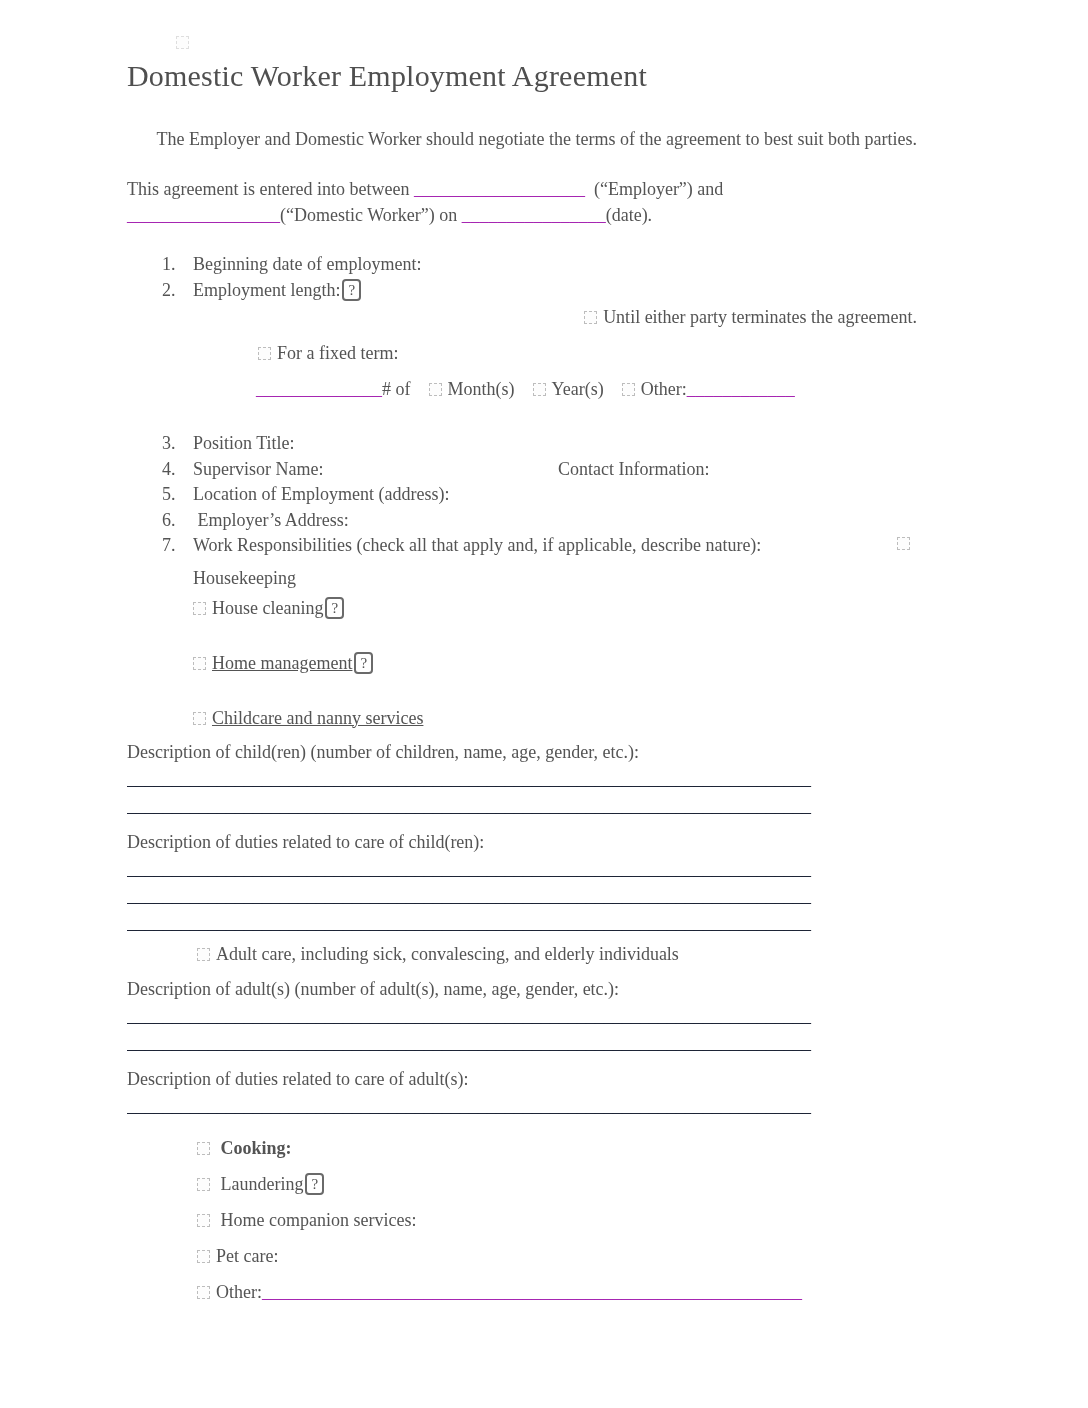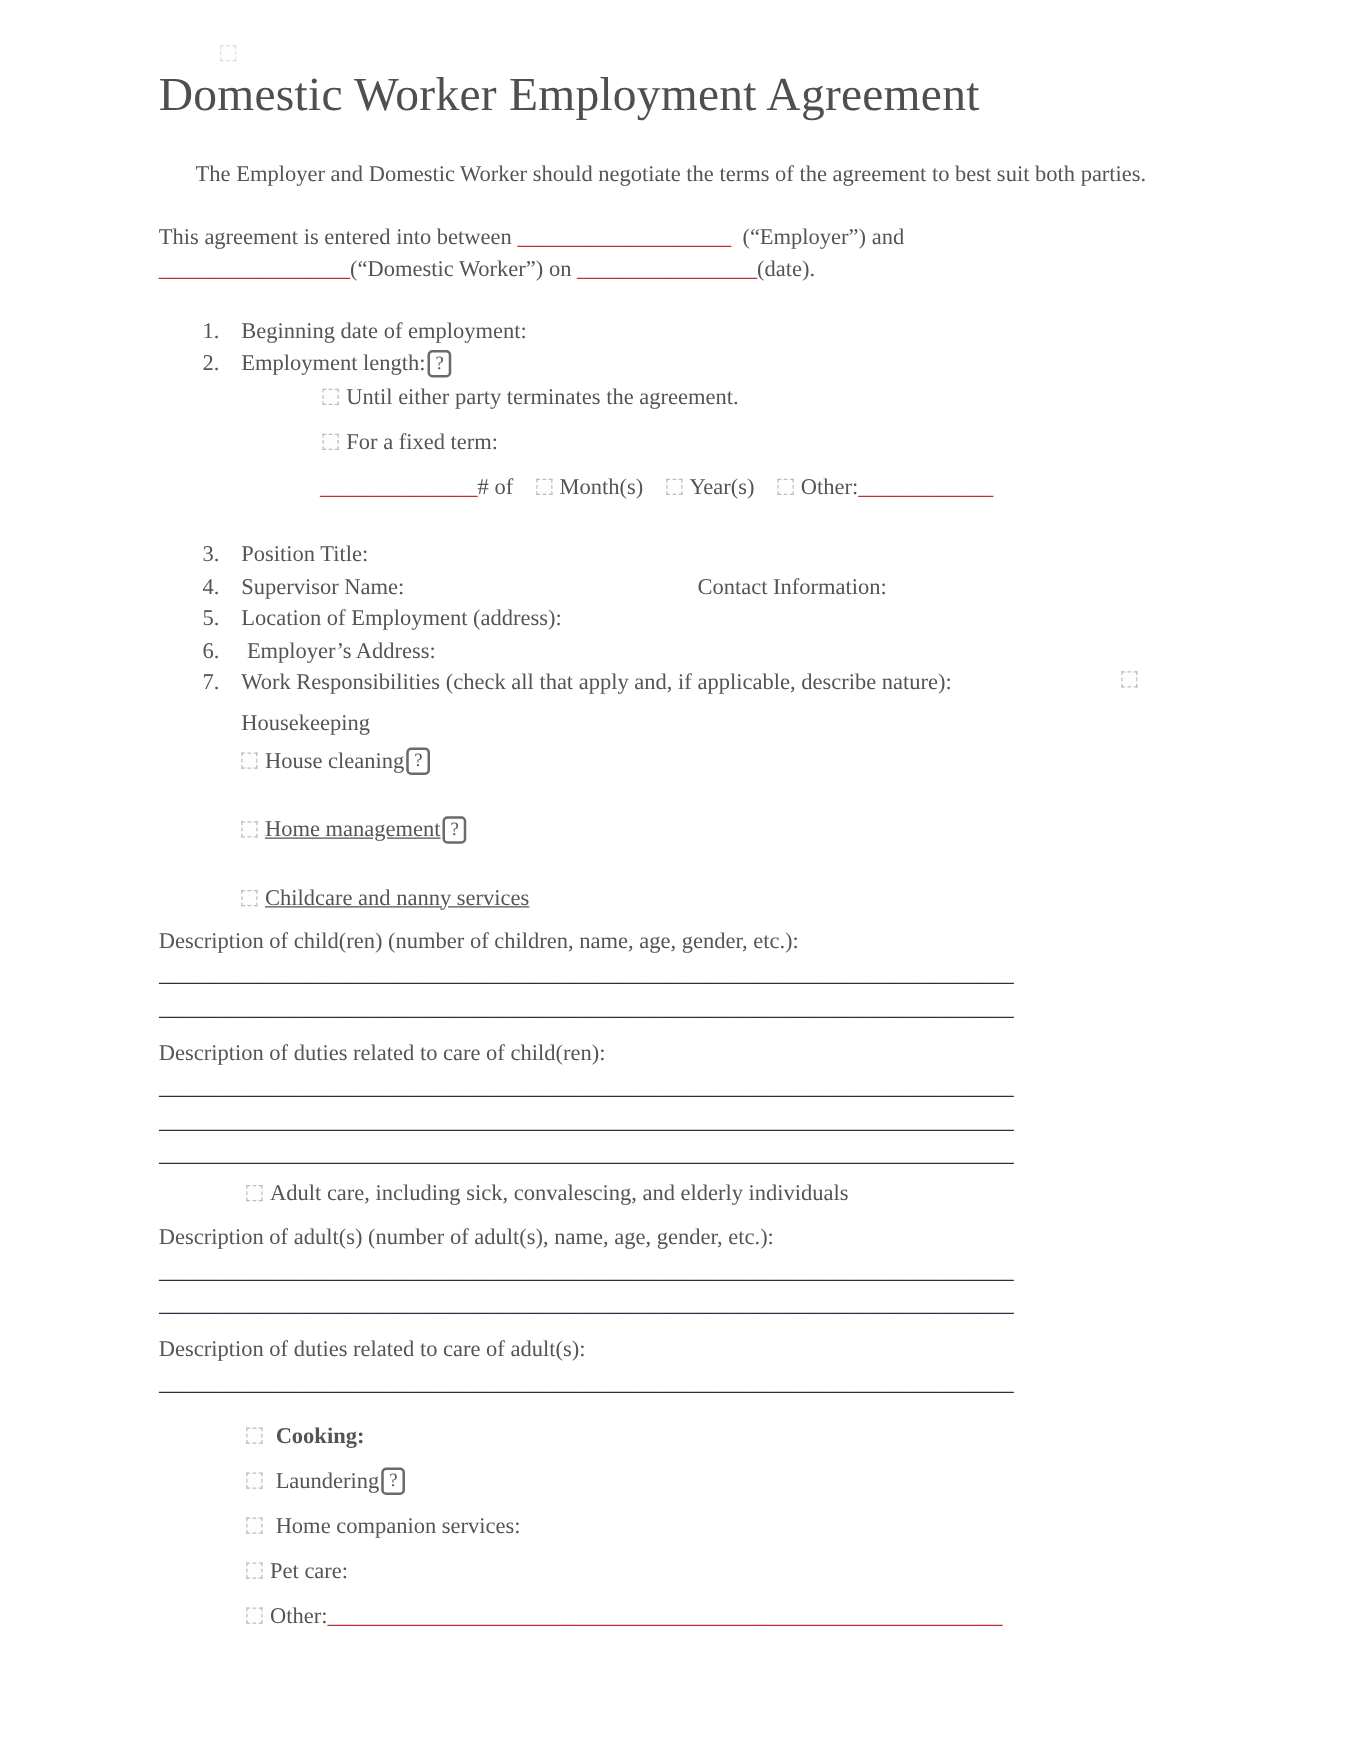--- a/index.html
+++ b/index.html
@@ -3,42 +3,42 @@
 <meta charset="utf-8">
 <style>
   html,body{margin:0;padding:0;}
   body{
     width:1088px;height:1408px;background:#ffffff;
     font-family:"Liberation Serif","DejaVu Serif",serif;
     color:#545454;font-size:18px;position:relative;
   }
   .page{position:absolute;inset:0;}
   .content{position:absolute;left:127px;top:56px;width:790px;}
-  h1{font-size:38px;font-weight:normal;margin:0;line-height:40px;color:#4f4f4f;letter-spacing:.2px;}
+  h1{font-size:30px;font-weight:normal;margin:0;line-height:40px;color:#4f4f4f;letter-spacing:.2px;}
   p{margin:0;}
   .intro{margin-top:32px;line-height:23px;text-align:right;}
   .agreement{margin-top:26px;line-height:25.5px;}
   .agreement span,.txt,.hlabel{white-space:pre-wrap;}
-  .blank{color:#b91c1c;}
+  .blank{color:#a21caf;}
   .list1{margin-top:24px;}
   .li{line-height:25.5px;position:relative;}
   .li .num{display:inline-block;margin-left:35px;width:31px;}
   .col2{position:absolute;left:431px;top:0;}
   .cb{
     display:inline-block;width:13px;height:13px;border:1px dashed #bdbdbd;
     background:#fdfdfd;vertical-align:-1px;margin-right:6px;box-sizing:border-box;
   }
   .stray{position:absolute;left:176px;top:36px;border-color:#dedede;}
   .cb7{position:absolute;left:770px;top:4px;margin:0;}
   .qbox{
     display:inline-block;border:2px solid #6a6a6a;border-radius:4px;
     font-size:15px;line-height:16px;padding:1px 4px;margin-left:2px;
     vertical-align:1px;color:#555555;
   }
-  .opt-until{margin:2px 0 0 131px;line-height:24px;}
+  .opt-until{margin:2px 0 0 131px;line-height:24px;text-align:right;}
   .opt-fixed{margin:12px 0 0 131px;line-height:24px;}
   .term-row{margin:12px 0 0 129px;line-height:24px;white-space:nowrap;}
   .term-row .cb{margin-left:18px;}
   .list2{margin-top:30px;}
   .hk-heading{margin:7px 0 0 66px;line-height:24px;}
   .hopt{margin:6px 0 0 66px;line-height:24px;}
   .hopt.gap{margin-top:31px;text-decoration:underline;}
   .dlabel{line-height:27px;margin-top:9px;}
   .bl{line-height:27px;height:27px;overflow:hidden;white-space:nowrap;color:#0f172a;}
   .bopt{margin:12px 0 0 70px;line-height:24px;}

